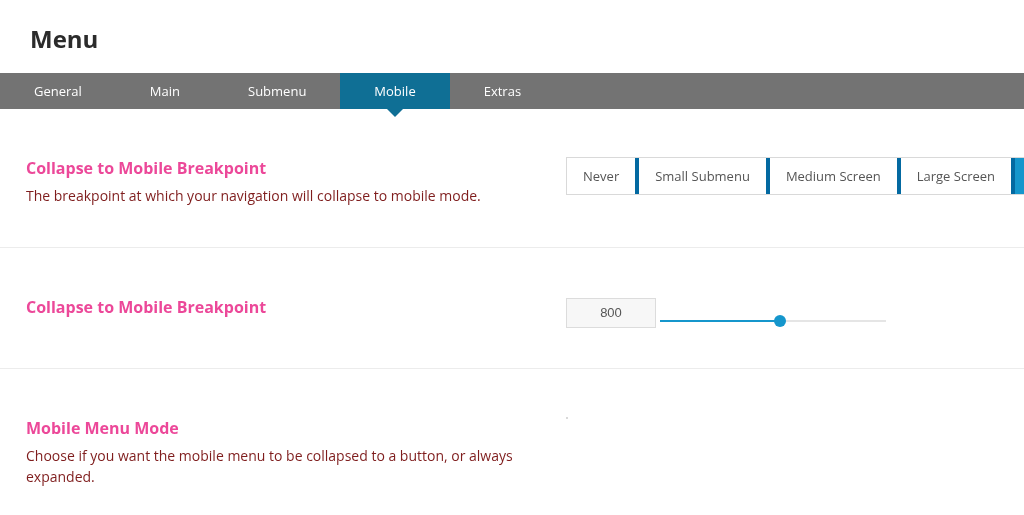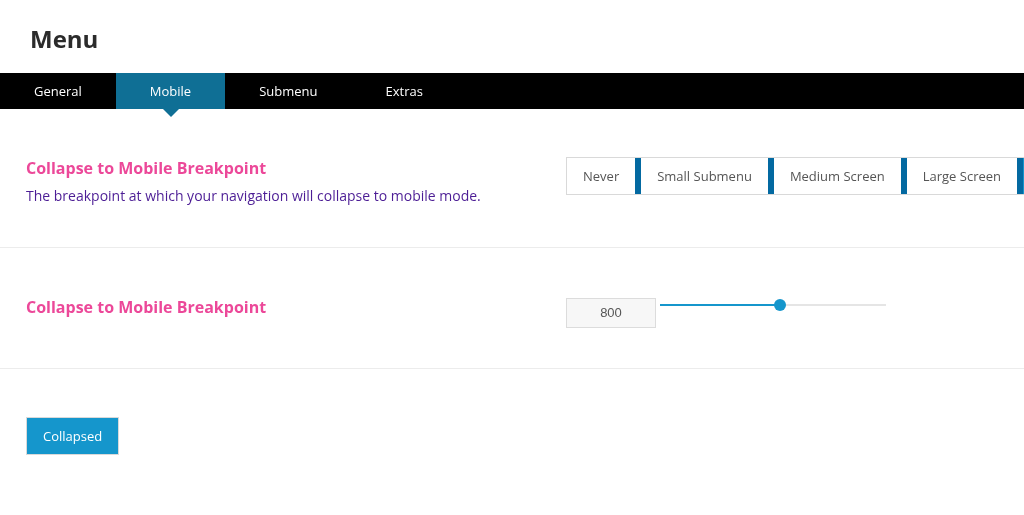--- a/index.html
+++ b/index.html
@@ -10,21 +10,21 @@
     width: 1024px;
   }
   .page-title {
     font-size: 24px;
     font-weight: 700;
     color: #2b2b2b;
     padding: 22px 30px 18px;
   }
   .tabbar {
     display: flex;
-    background: #000000;
+    background: #737373;
     height: 36px;
     position: relative;
   }
   .tab {
     color: #fff;
     font-size: 13px;
     padding: 0 34px;
     line-height: 36px;
     cursor: pointer;
     position: relative;
@@ -53,39 +53,39 @@
     padding-right: 30px;
   }
   .setting-title {
     font-size: 16px;
     font-weight: 700;
     color: #ec4899;
     margin-bottom: 6px;
   }
   .setting-desc {
     font-size: 14px;
-    color: #4c1d95;
+    color: #7f1d1d;
     line-height: 1.55;
   }
   .right {
     flex: 1;
     display: flex;
     align-items: flex-start;
     gap: 0;
   }
   .btn-group {
     display: flex;
     border: 1px solid #d9d9d9;
   }
   .opt {
     font-size: 13px;
     color: #555;
     background: #fff;
     padding: 9px 16px;
-    border-right: 6px solid #0369a1;
+    border-right: 4px solid #0369a1;
     cursor: pointer;
     white-space: nowrap;
   }
   .opt:last-child { border-right: none; }
   .opt.selected {
     background: #1596cc;
     color: #fff;
   }
   .numbox {
     width: 90px;
@@ -93,21 +93,21 @@
     border: 1px solid #dcdcdc;
     background: #f7f7f7;
     text-align: center;
     font-size: 13px;
     color: #555;
     outline: none;
   }
   .slider-wrap {
     flex: 0 0 320px;
     display: flex;
-    align-items: flex-start;
+    align-items: flex-end;
     gap: 4px;
     padding-top: 2px;
   }
   .slider {
     position: relative;
     flex: 1;
     height: 14px;
     cursor: pointer;
   }
   .slider-track {
@@ -134,22 +134,23 @@
     margin-left: -6px;
   }
 </style>
 </head>
 <body>
 
 <div class="page-title">Menu</div>
 
 <div class="tabbar">
   <div class="tab">General</div>
+  <div class="tab">Main</div>
+  <div class="tab">Submenu</div>
   <div class="tab active">Mobile</div>
-  <div class="tab">Submenu</div>
   <div class="tab">Extras</div>
 </div>
 
 <div class="section">
   <div class="left">
     <div class="setting-title">Collapse to Mobile Breakpoint</div>
     <div class="setting-desc">The breakpoint at which your navigation will collapse to mobile mode.</div>
   </div>
   <div class="right">
     <div class="btn-group">
@@ -170,18 +171,21 @@
     <input class="numbox" value="800" style="">
     <div class="slider">
       <div class="slider-track" style="width:53%"></div>
       <div class="slider-rest" style="width:47%"></div>
       <div class="slider-thumb" style="left:53%"></div>
     </div>
   </div>
 </div>
 
 <div class="section">
+  <div class="left">
+    <div class="setting-title">Mobile Menu Mode</div>
+    <div class="setting-desc">Choose if you want the mobile menu to be collapsed to a button, or always expanded.</div>
+  </div>
   <div class="right">
     <div class="btn-group">
-      <div class="opt selected">Collapsed</div>
     </div>
   </div>
 </div>
 
 </body></html>

